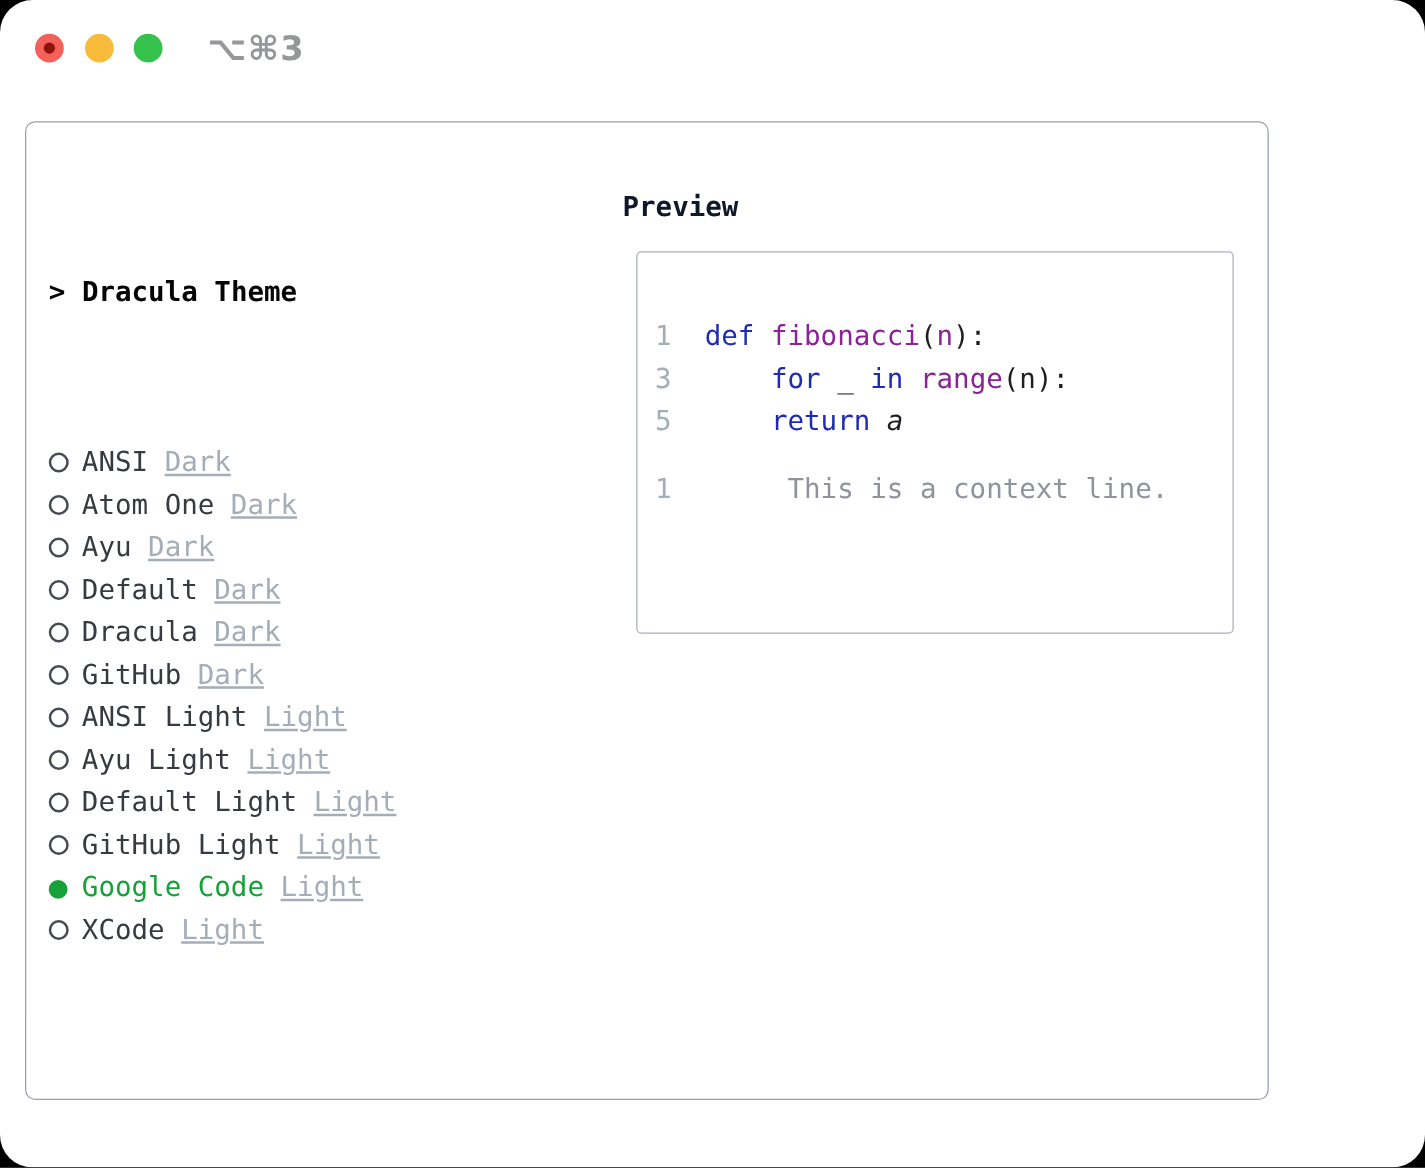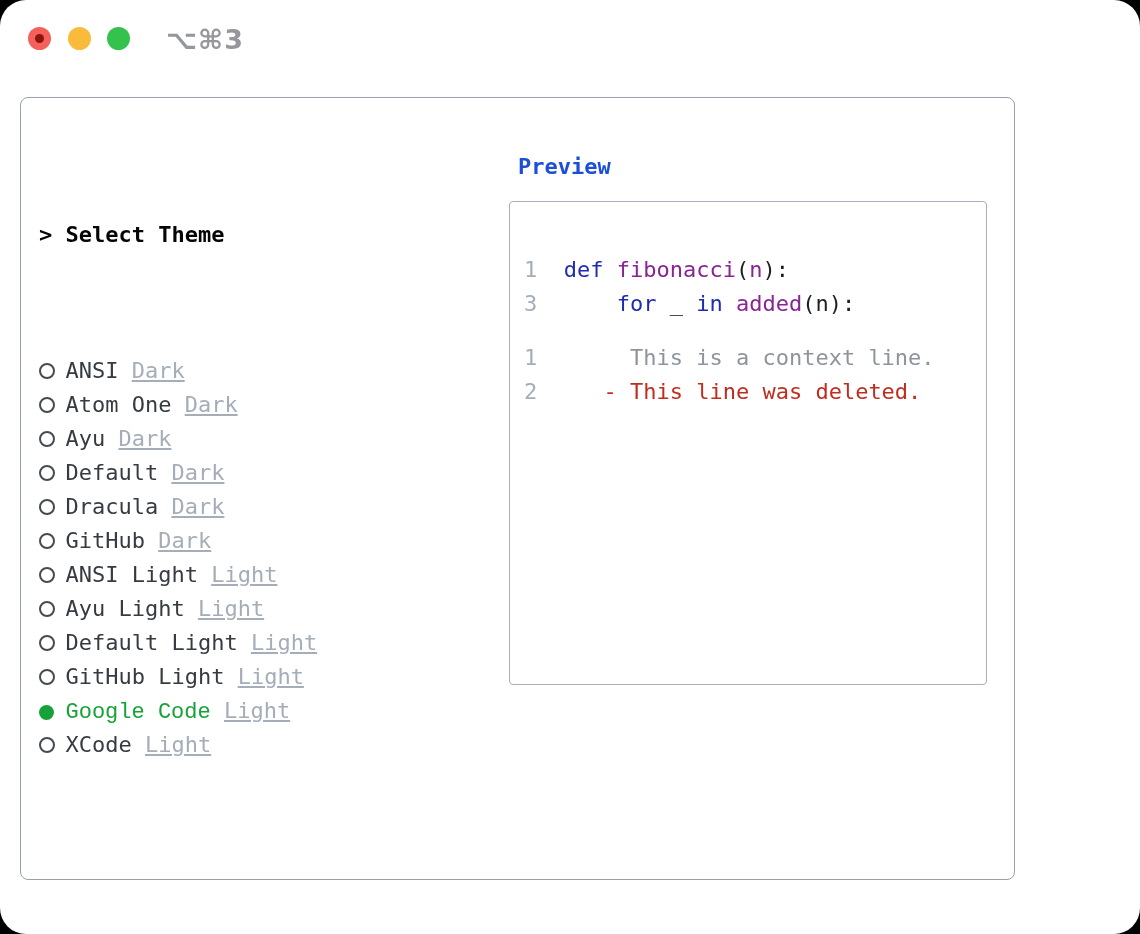--- a/index.html
+++ b/index.html
@@ -26,27 +26,27 @@
   .left-col{position:absolute;left:18px;top:52px;font-size:22px;line-height:34px;
             color:#363b42;white-space:pre;}
   .row{height:34px;}
   .heading{font-weight:700;color:#050505;}
   .spacer{height:34px;}
   .bullet{display:inline-block;width:2ch;}
   .ring{display:inline-block;width:12px;height:12px;border:2px solid #464b52;
         border-radius:50%;vertical-align:-1px;}
   .dot{display:inline-block;width:15px;height:15px;background:var(--accent_green,#16a239);
        border-radius:50%;vertical-align:-2px;}
-  .sel-label{color:var(--accent_green,#16a239);font-family:Liberation Mono, monospace;}
+  .sel-label{color:var(--accent_green,#16a239);}
   .tag{color:var(--muted_gray,#a4adb8);margin-left:1ch;text-decoration:underline;}
 
   
-  .preview-heading{position:absolute;left:497px;top:52px;font-size:22px;line-height:34px;
-                   font-weight:700;color:#1d4ed8;}
-  .preview-panel{position:absolute;left:488px;top:103px;width:478px;height:484px;
+  .preview-heading{position:absolute;left:477px;top:52px;font-size:22px;line-height:34px;
+                   font-weight:700;color:#0f172a;}
+  .preview-panel{position:absolute;left:488px;top:103px;width:478px;height:306px;
                  border:1.5px solid #a9afba;border-radius:4px;background:#fff;
                  padding:51px 0 0 14px;box-sizing:border-box;overflow:hidden;}
   .prow{height:34px;line-height:34px;font-size:22px;white-space:pre;color:#1e1f22;}
   .ln{color:var(--muted_gray,#a4adb8);}
   .tok-p{color:#1e1f22;}
   .tok-kw{color:var(--keyword_blue,#1f2bb3);}
   .tok-fn{color:var(--function_purple,#8a2396);}
   .tok-var{color:#1e1f22;font-style:italic;}
   .tok-num{color:var(--number_teal,#0d7469);}
   .tok-ctx{color:var(--context_gray,#8f949c);}
@@ -63,43 +63,43 @@
     <div class="titlebar">
       <span class="tl red"></span>
       <span class="tl yellow"></span>
       <span class="tl green"></span>
       <span class="shortcut">⌥⌘3</span>
     </div>
 
     <div class="main-panel">
 
       <div class="left-col">
-        <div class="row heading"><span>&gt;</span> <span>Select Theme</span></div>
+        <div class="row heading"><span>&gt;</span> <span>Dracula Theme</span></div>
 
         <div id="theme-list"><div class="row"><span class="bullet"><span class="ring"></span></span><span class="">ANSI</span><span class="tag">Dark</span></div><div class="row"><span class="bullet"><span class="ring"></span></span><span class="">Atom One</span><span class="tag">Dark</span></div><div class="row"><span class="bullet"><span class="ring"></span></span><span class="">Ayu</span><span class="tag">Dark</span></div><div class="row"><span class="bullet"><span class="ring"></span></span><span class="">Default</span><span class="tag">Dark</span></div><div class="row"><span class="bullet"><span class="ring"></span></span><span class="">Dracula</span><span class="tag">Dark</span></div><div class="row"><span class="bullet"><span class="ring"></span></span><span class="">GitHub</span><span class="tag">Dark</span></div><div class="row"><span class="bullet"><span class="ring"></span></span><span class="">ANSI Light</span><span class="tag">Light</span></div><div class="row"><span class="bullet"><span class="ring"></span></span><span class="">Ayu Light</span><span class="tag">Light</span></div><div class="row"><span class="bullet"><span class="ring"></span></span><span class="">Default Light</span><span class="tag">Light</span></div><div class="row"><span class="bullet"><span class="ring"></span></span><span class="">GitHub Light</span><span class="tag">Light</span></div><div class="row"><span class="bullet"><span class="dot"></span></span><span class="sel-label">Google Code</span><span class="tag">Light</span></div><div class="row"><span class="bullet"><span class="ring"></span></span><span class="">XCode</span><span class="tag">Light</span></div></div>
 
         <div class="spacer"></div>
 
         
 
         
 
         
 
         
       </div>
 
       <div class="preview-heading">Preview</div>
 
       <div class="preview-panel">
         <div id="code-block">
             <div class="prow"><span class="ln">1</span><span class="tok-p">  </span><span class="tok-kw">def</span><span class="tok-p"> </span><span class="tok-fn">fibonacci</span><span class="tok-p">(</span><span class="tok-fn">n</span><span class="tok-p">):</span></div>
-            <div class="prow"><span class="ln">3</span><span class="tok-p">      </span><span class="tok-kw">for</span><span class="tok-p"> </span><span class="tok-p">_</span><span class="tok-p"> </span><span class="tok-kw">in</span><span class="tok-p"> </span><span class="tok-fn">added</span><span class="tok-p">(</span><span class="tok-p">n</span><span class="tok-p">):</span></div>
+            <div class="prow"><span class="ln">3</span><span class="tok-p">      </span><span class="tok-kw">for</span><span class="tok-p"> </span><span class="tok-p">_</span><span class="tok-p"> </span><span class="tok-kw">in</span><span class="tok-p"> </span><span class="tok-fn">range</span><span class="tok-p">(</span><span class="tok-p">n</span><span class="tok-p">):</span></div>
+            <div class="prow"><span class="ln">5</span><span class="tok-p">      </span><span class="tok-kw">return</span><span class="tok-p"> </span><span class="tok-var">a</span></div>
           </div>
         <div id="diff-block" class="diff-block">
             <div class="prow"><span class="ln">1</span><span class="tok-ctx">       This is a context line.</span></div>
-            <div class="prow"><span class="ln">2</span><span class="tok-del">     - This line was deleted.</span></div>
           </div>
       </div>
 
     </div>
   </div>
 </div>
 
 </body></html>

